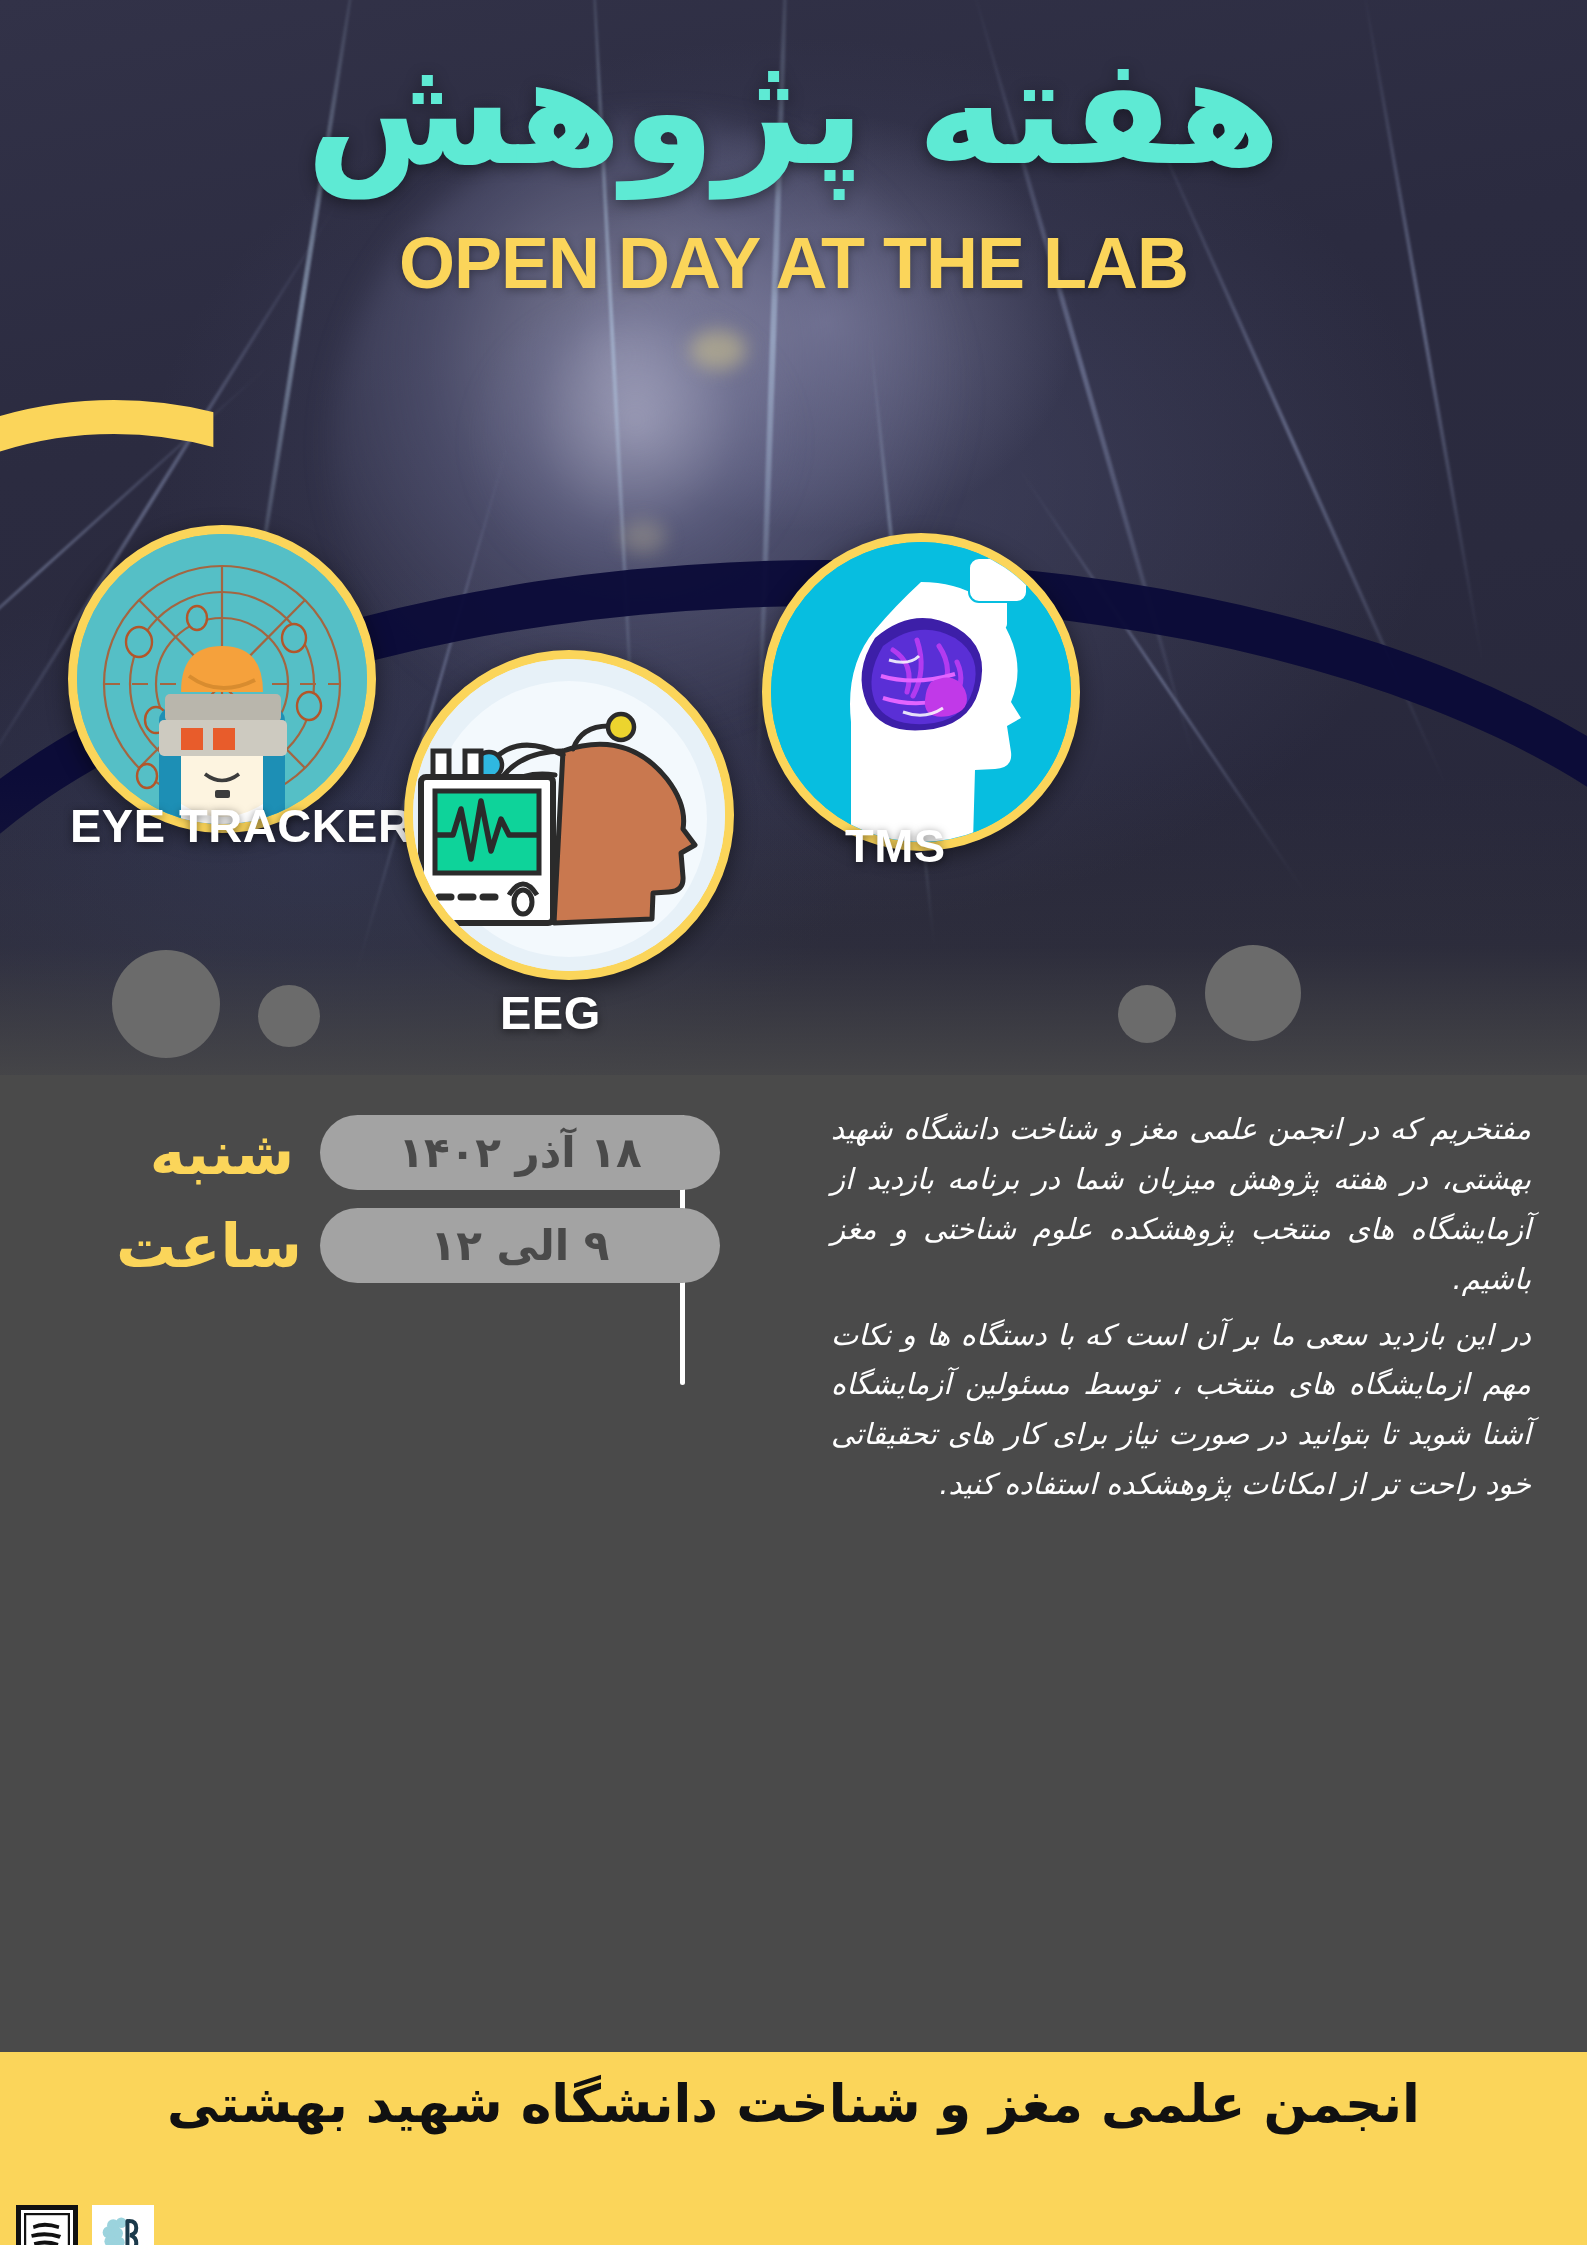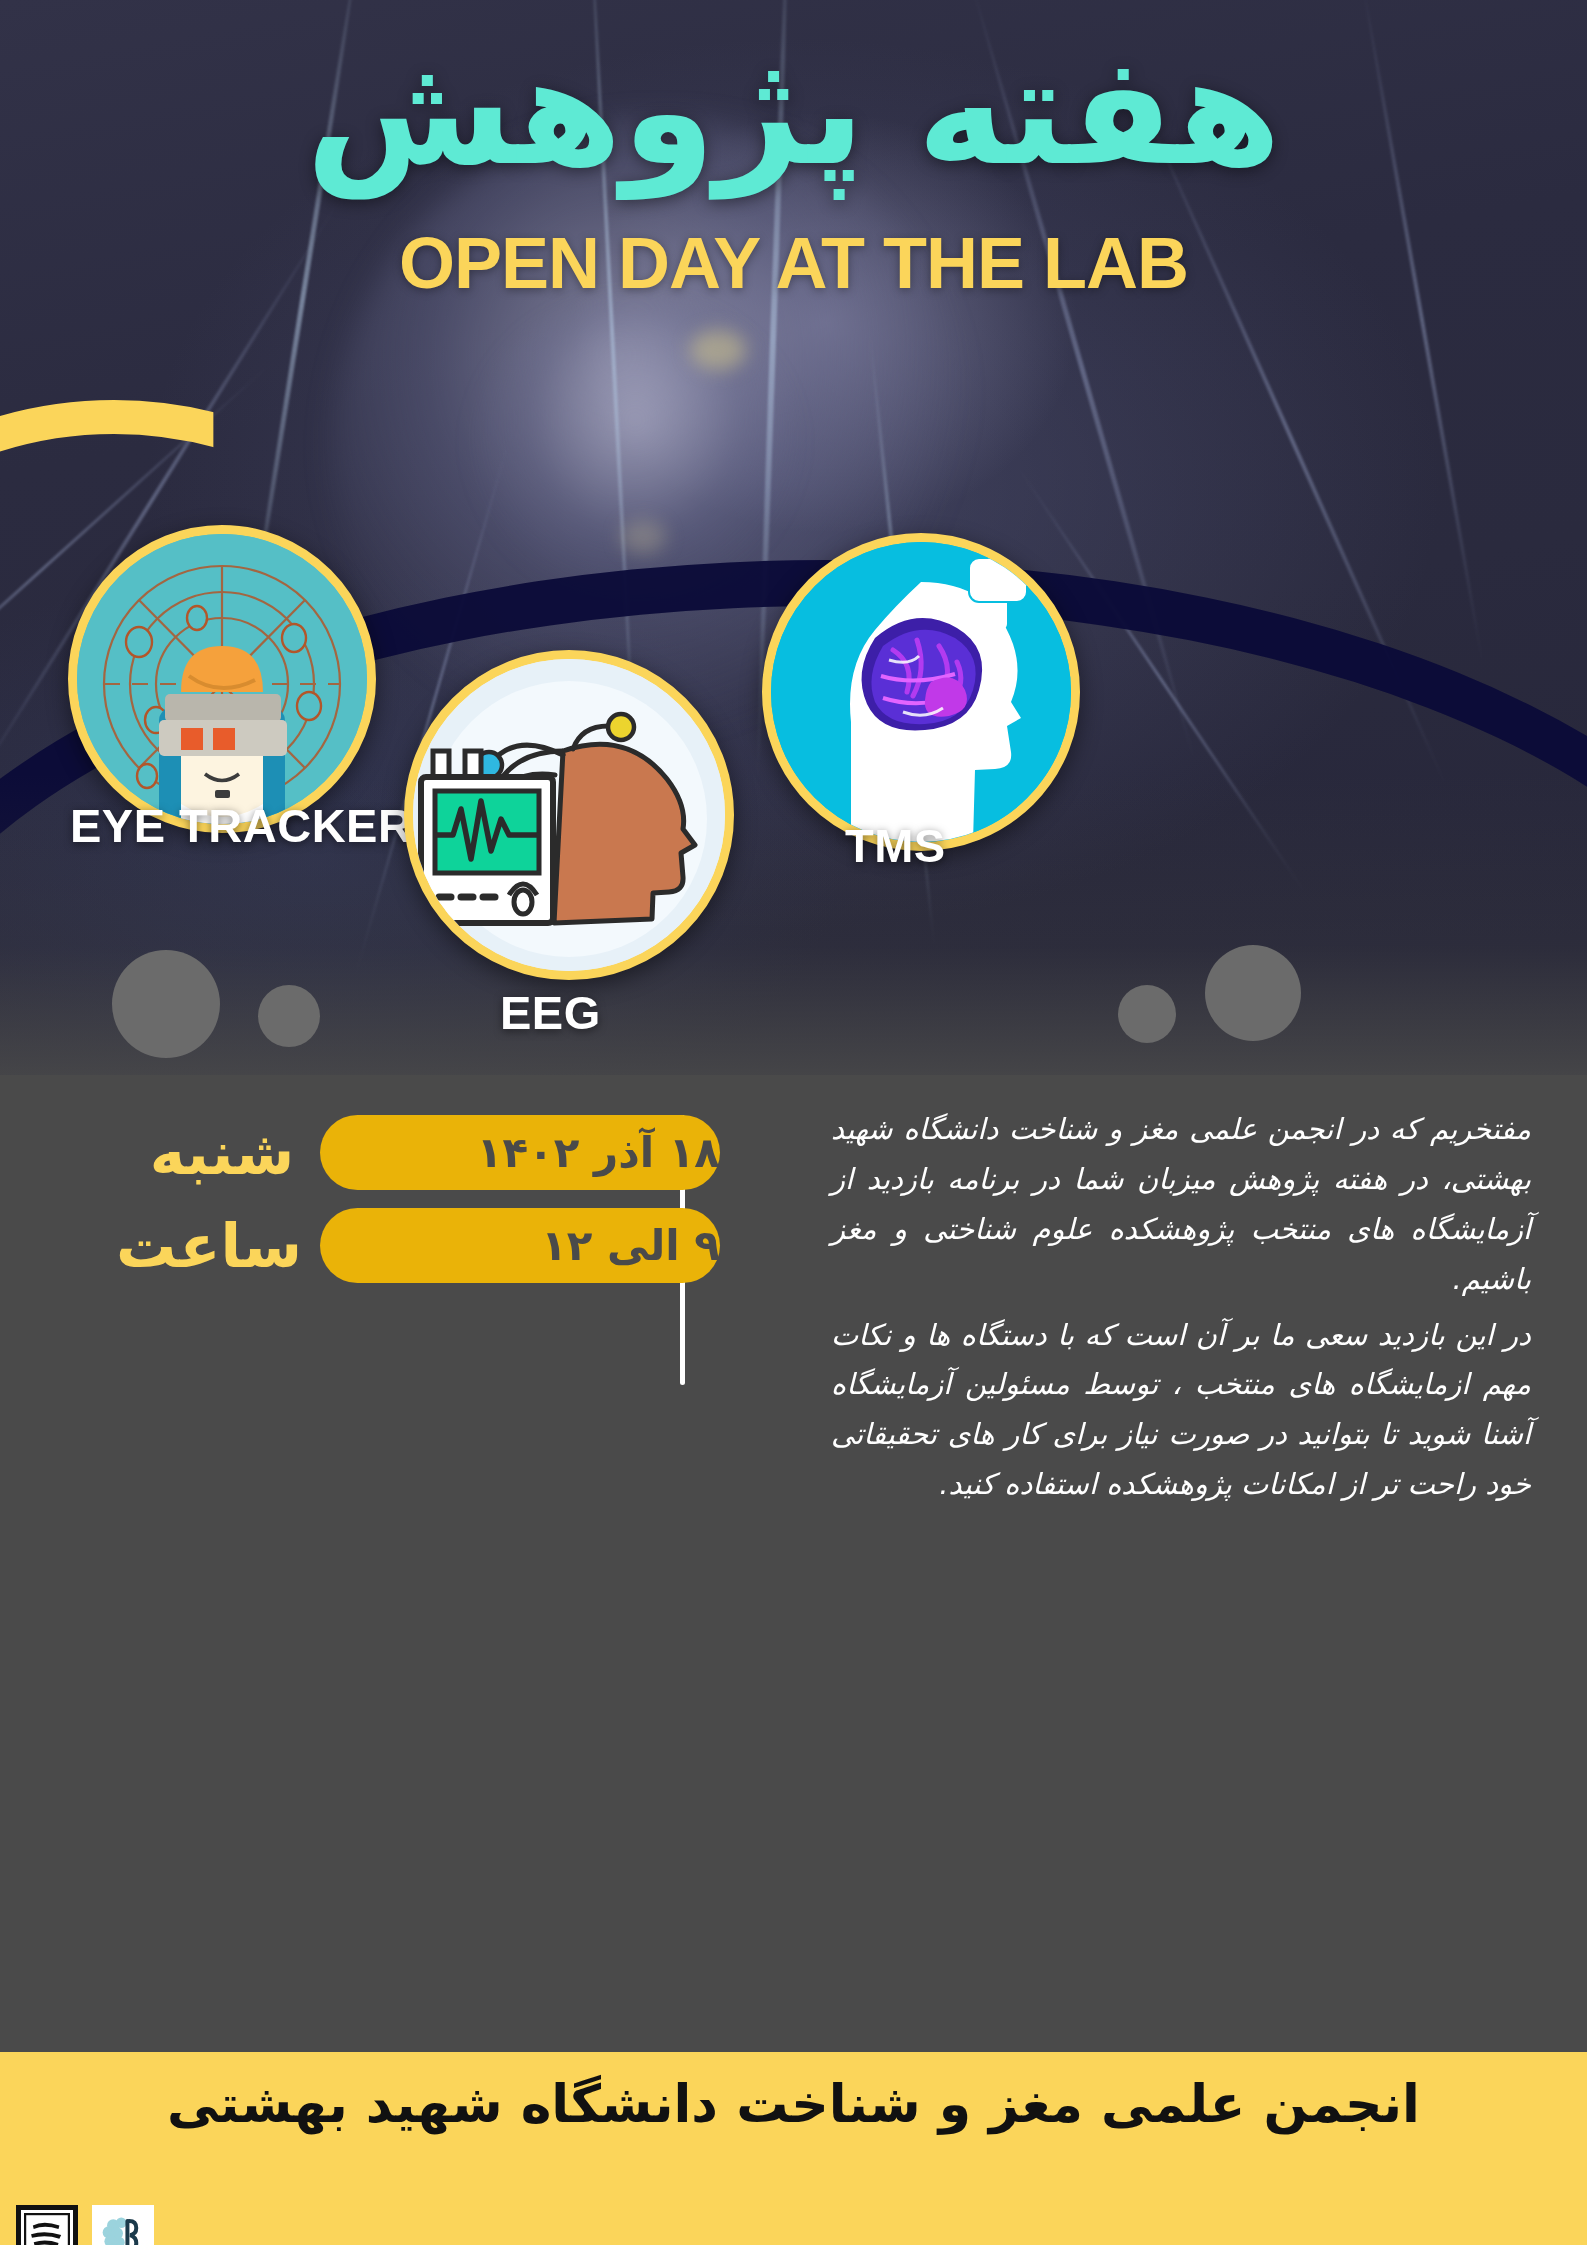--- a/index.html
+++ b/index.html
@@ -123,23 +123,23 @@
   .divider{
     position:absolute;left:680px;top:40px;width:5px;height:270px;background:#ffffff;border-radius:3px;
   }
   .row{display:flex;align-items:center;justify-content:flex-start;margin-bottom:18px;}
   .row-key{
     color:#FBD55A;font-size:60px;font-weight:700;
     font-family:"DejaVu Sans","Liberation Sans",sans-serif;
     width:160px;text-align:center;direction:rtl;
   }
   .pill{
-    background:#eab308;color:#4a4a4a;
+    background:#a3a3a3;color:#4a4a4a;
     border-radius:60px;
-    padding:13px 0;width:400px;
+    padding:13px 0;width:400px;text-align:center;
     font-size:42px;font-weight:700;direction:rtl;
     font-family:"DejaVu Sans","Liberation Sans",sans-serif;
     margin-left:18px;
   }
   .venue{
     margin-top:26px;color:#FBD55A;direction:rtl;text-align:right;
     font-size:30px;line-height:1.62;width:640px;
     font-family:"DejaVu Sans","Liberation Sans",sans-serif;
   }
 

